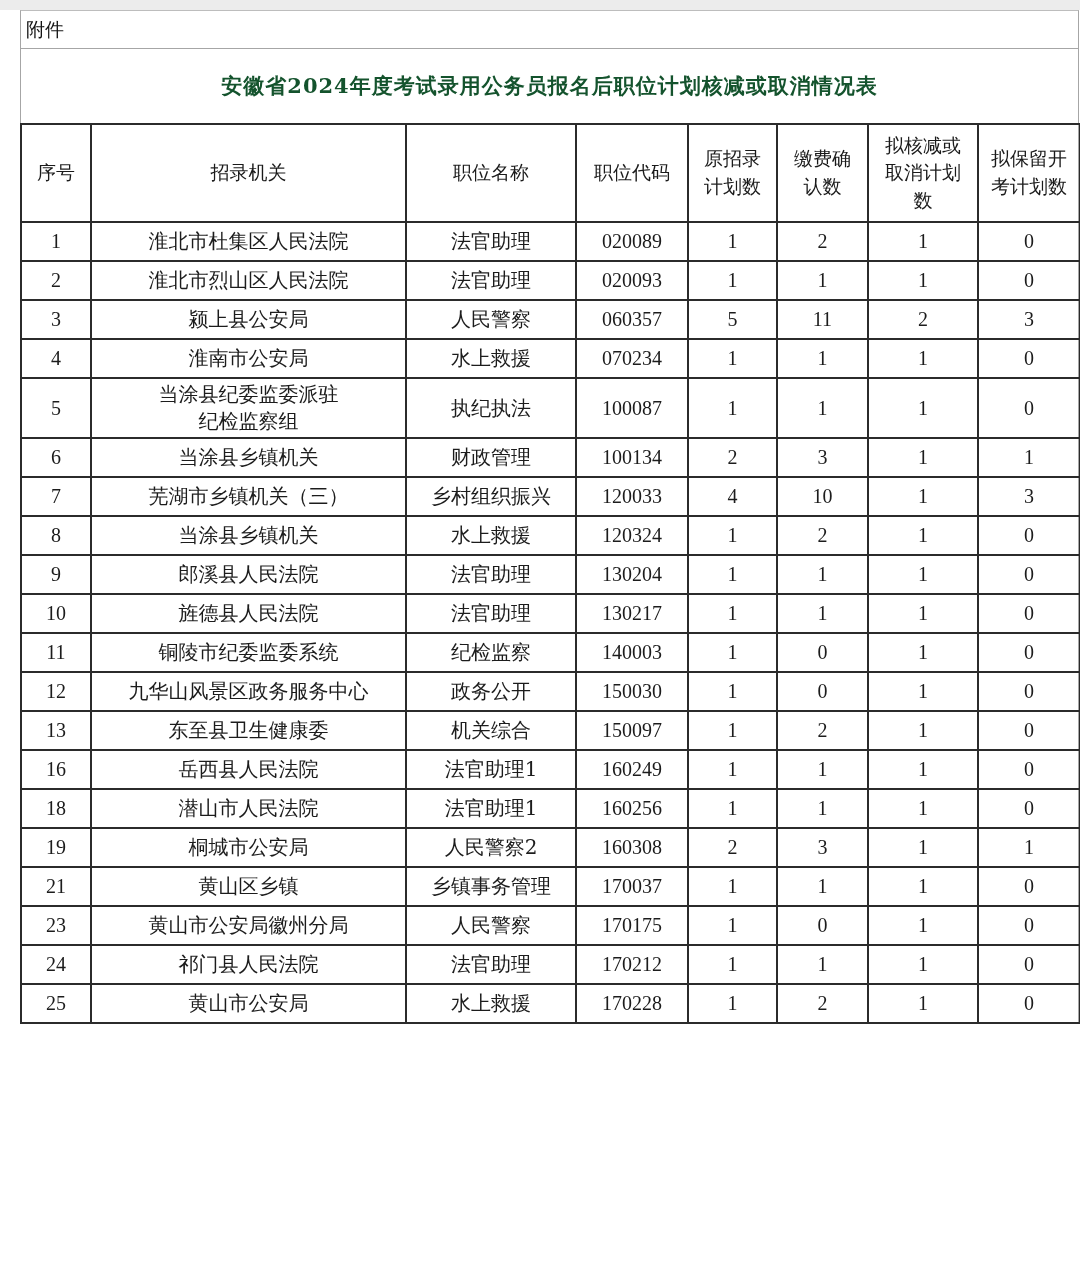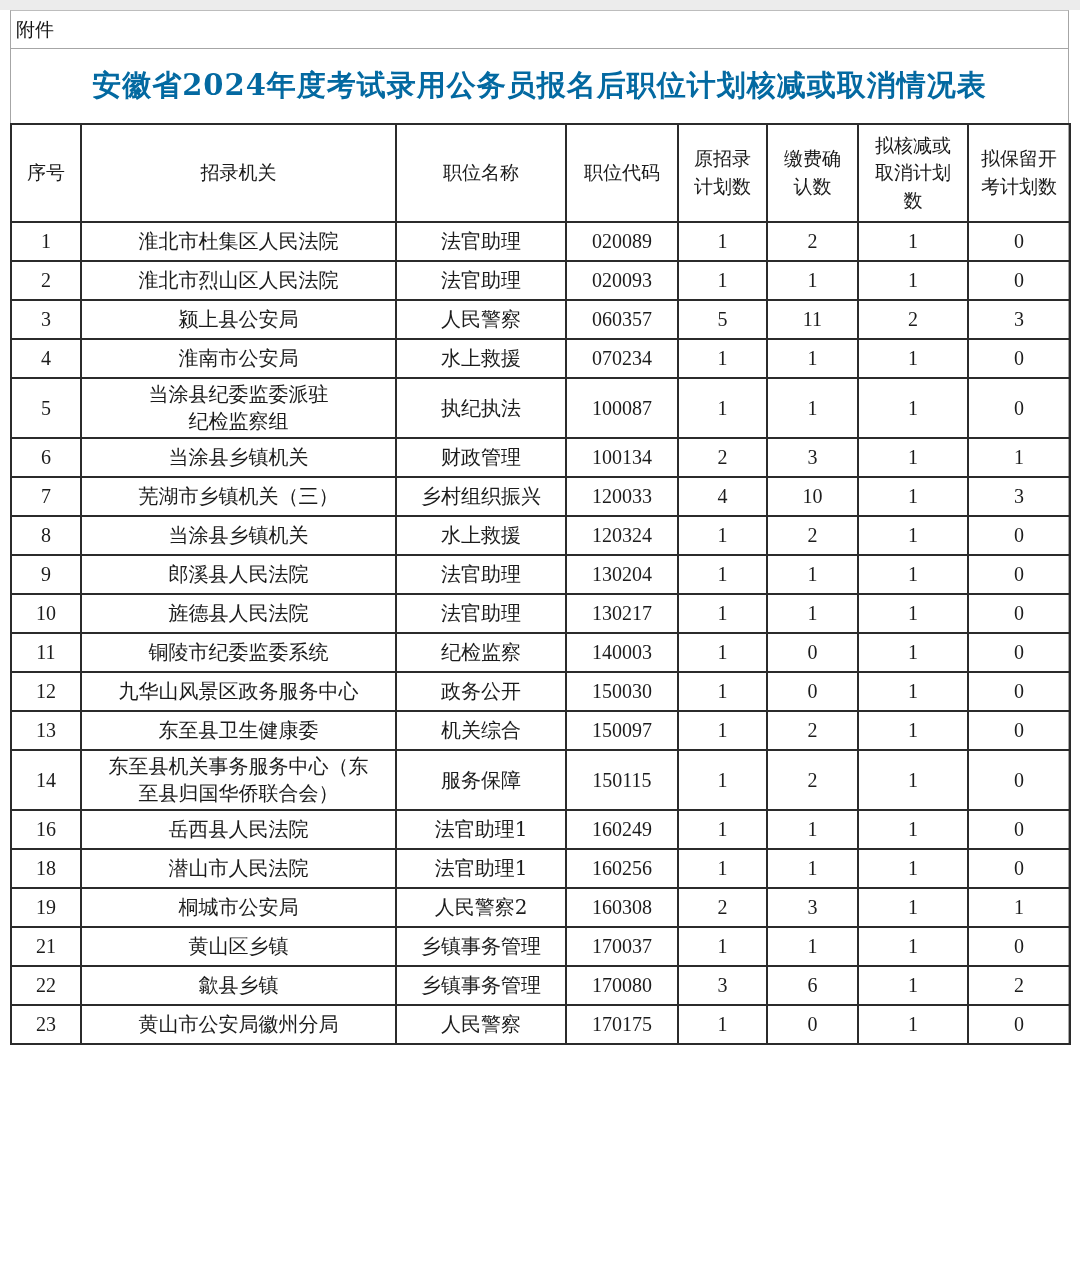--- a/index.html
+++ b/index.html
@@ -16,21 +16,21 @@
     background: #ffffff;
     overflow: hidden;
   }
   .top-margin {
     width: 1080px;
     height: 10px;
     background: #ececec;
   }
   .frame {
     position: absolute;
-    left: 10px;
+    left: 20px;
     top: 10px;
     width: 1059px;
     border-left: 1px solid #a6a6a6;
     border-right: 1px solid #a6a6a6;
     border-top: 1px solid #bdbdbd;
     background: #ffffff;
     box-sizing: border-box;
   }
   .attachment-band {
     height: 37px;
@@ -38,24 +38,24 @@
     padding-left: 5px;
     font-size: 19px;
     border-bottom: 1px solid #a6a6a6;
     color: #141414;
   }
   .title-band {
     height: 74px;
     display: flex;
     align-items: center;
     justify-content: center;
-    font-size: 29px;
+    font-size: 21px;
     font-weight: bold;
     letter-spacing: 1px;
-    color: #0369a1;
+    color: #14532d;
   }
   table.positions {
     width: 1059px;
     border-collapse: collapse;
     table-layout: fixed;
     margin-left: -1px; 
   }
   table.positions th,
   table.positions td {
     border: 2px solid #2b2b2b;
@@ -243,31 +243,20 @@
           <tr>
             <td class="num">13</td>
             <td>东至县卫生健康委</td>
             <td>机关综合</td>
             <td class="code">150097</td>
             <td class="num">1</td>
             <td class="num">2</td>
             <td class="num">1</td>
             <td class="num">0</td>
           </tr>
-          <tr class="tall">
-            <td class="num">14</td>
-            <td>东至县机关事务服务中心（东
-至县归国华侨联合会）</td>
-            <td>服务保障</td>
-            <td class="code">150115</td>
-            <td class="num">1</td>
-            <td class="num">2</td>
-            <td class="num">1</td>
-            <td class="num">0</td>
-          </tr>
           <tr>
             <td class="num">16</td>
             <td>岳西县人民法院</td>
             <td>法官助理1</td>
             <td class="code">160249</td>
             <td class="num">1</td>
             <td class="num">1</td>
             <td class="num">1</td>
             <td class="num">0</td>
           </tr>
@@ -295,35 +284,45 @@
             <td class="num">21</td>
             <td>黄山区乡镇</td>
             <td>乡镇事务管理</td>
             <td class="code">170037</td>
             <td class="num">1</td>
             <td class="num">1</td>
             <td class="num">1</td>
             <td class="num">0</td>
           </tr>
           <tr>
-            <td class="num">22</td>
-            <td>歙县乡镇</td>
-            <td>乡镇事务管理</td>
-            <td class="code">170080</td>
-            <td class="num">3</td>
-            <td class="num">6</td>
-            <td class="num">1</td>
-            <td class="num">2</td>
-          </tr>
-          <tr>
             <td class="num">23</td>
             <td>黄山市公安局徽州分局</td>
             <td>人民警察</td>
             <td class="code">170175</td>
             <td class="num">1</td>
             <td class="num">0</td>
+            <td class="num">1</td>
+            <td class="num">0</td>
+          </tr>
+          <tr>
+            <td class="num">24</td>
+            <td>祁门县人民法院</td>
+            <td>法官助理</td>
+            <td class="code">170212</td>
+            <td class="num">1</td>
+            <td class="num">1</td>
+            <td class="num">1</td>
+            <td class="num">0</td>
+          </tr>
+          <tr>
+            <td class="num">25</td>
+            <td>黄山市公安局</td>
+            <td>水上救援</td>
+            <td class="code">170228</td>
+            <td class="num">1</td>
+            <td class="num">2</td>
             <td class="num">1</td>
             <td class="num">0</td>
           </tr>
         </tbody>
     </table>
   </div>
 </div>
 
 </body></html>

